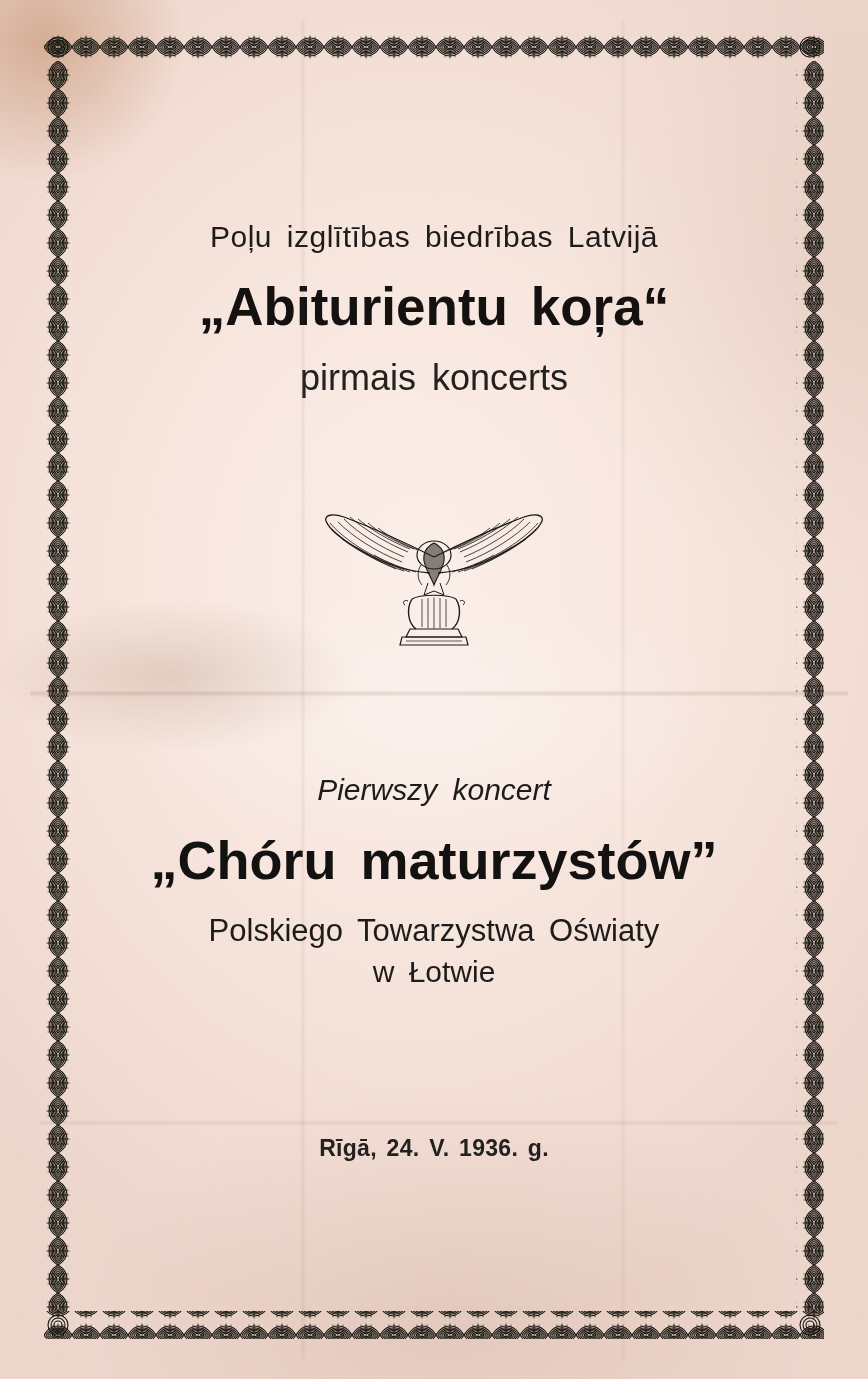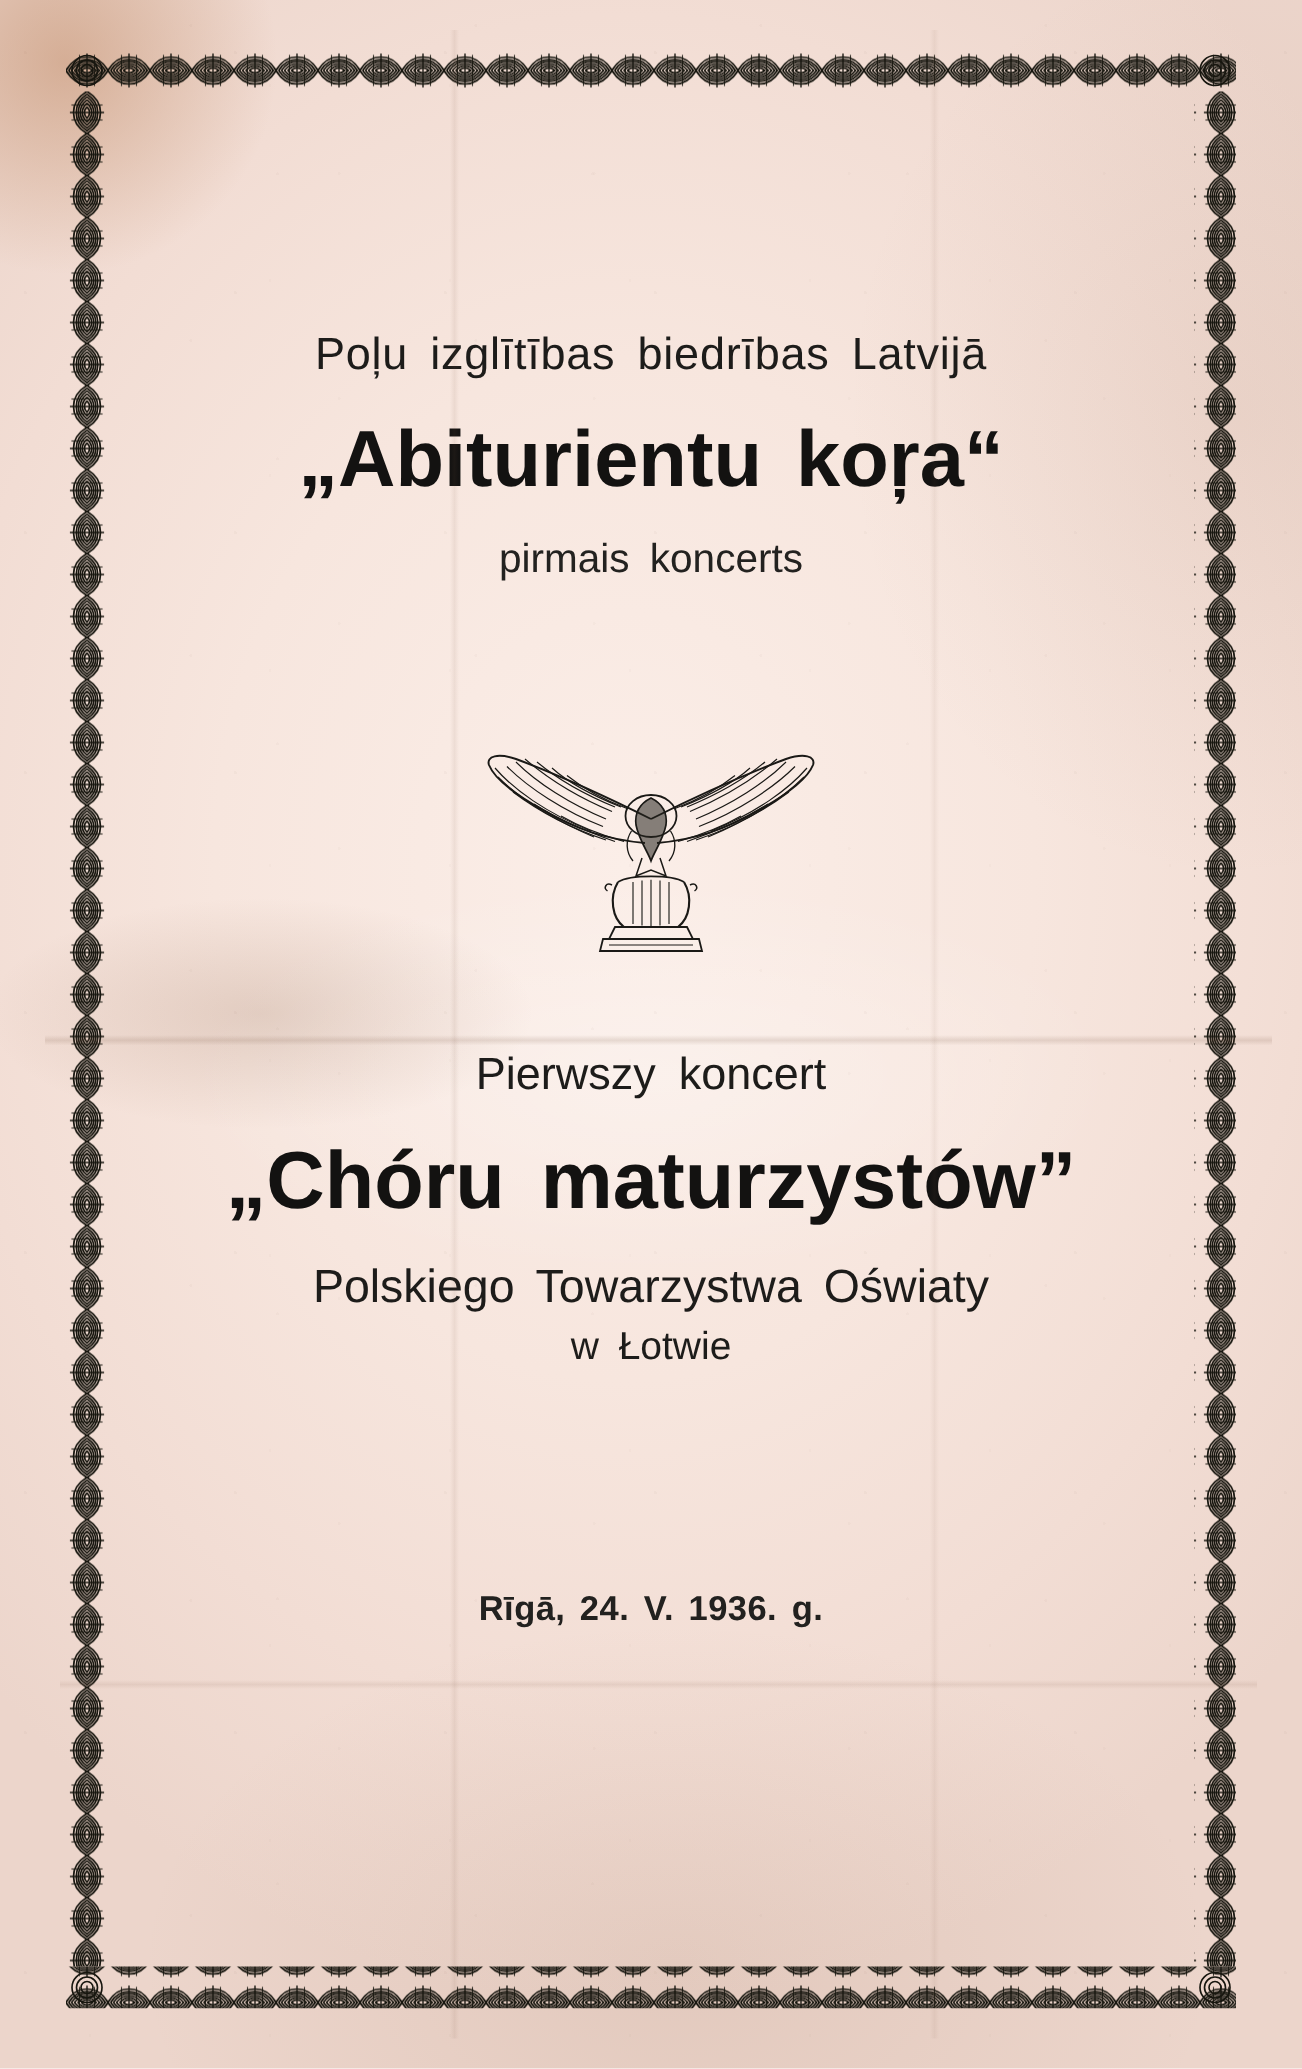--- a/index.html
+++ b/index.html
@@ -84,57 +84,58 @@
   .lv-title {
     margin-top: 22px;
     font-size: 53px;
     font-weight: 700;
     letter-spacing: 0px;
     word-spacing: 8px;
     color: #131211;
   }
   .lv-line3 {
     margin-top: 20px;
-    font-size: 27px;
+    font-size: 36px;
     word-spacing: 6px;
     color: #232220;
   }
 
   
   .emblem {
     margin-top: 96px;
     display: flex;
     justify-content: center;
   }
   .emblem svg { display: block; }
 
   .pl-line1 {
-    margin-top: 56px;
+    margin-top: 118px;
     font-size: 30px;
     word-spacing: 7px;
     color: #1d1c1a;
+    font-style: italic;
   }
   .pl-title {
     margin-top: 22px;
     font-size: 54px;
     font-weight: 700;
     word-spacing: 9px;
     color: #131211;
     white-space: nowrap;
     text-align: center;
   }
   .pl-line3 {
     margin-top: 22px;
     font-size: 31px;
     word-spacing: 6px;
     color: #1d1c1a;
   }
   .pl-line4 {
     margin-top: 6px;
-    font-size: 26px;
+    font-size: 30px;
     word-spacing: 6px;
     color: #1d1c1a;
   }
 
   .date-line {
     margin-top: 146px;
     font-family: Liberation Sans, sans-serif;
     font-size: 23px;
     font-weight: 700;
     letter-spacing: 0.3px;

